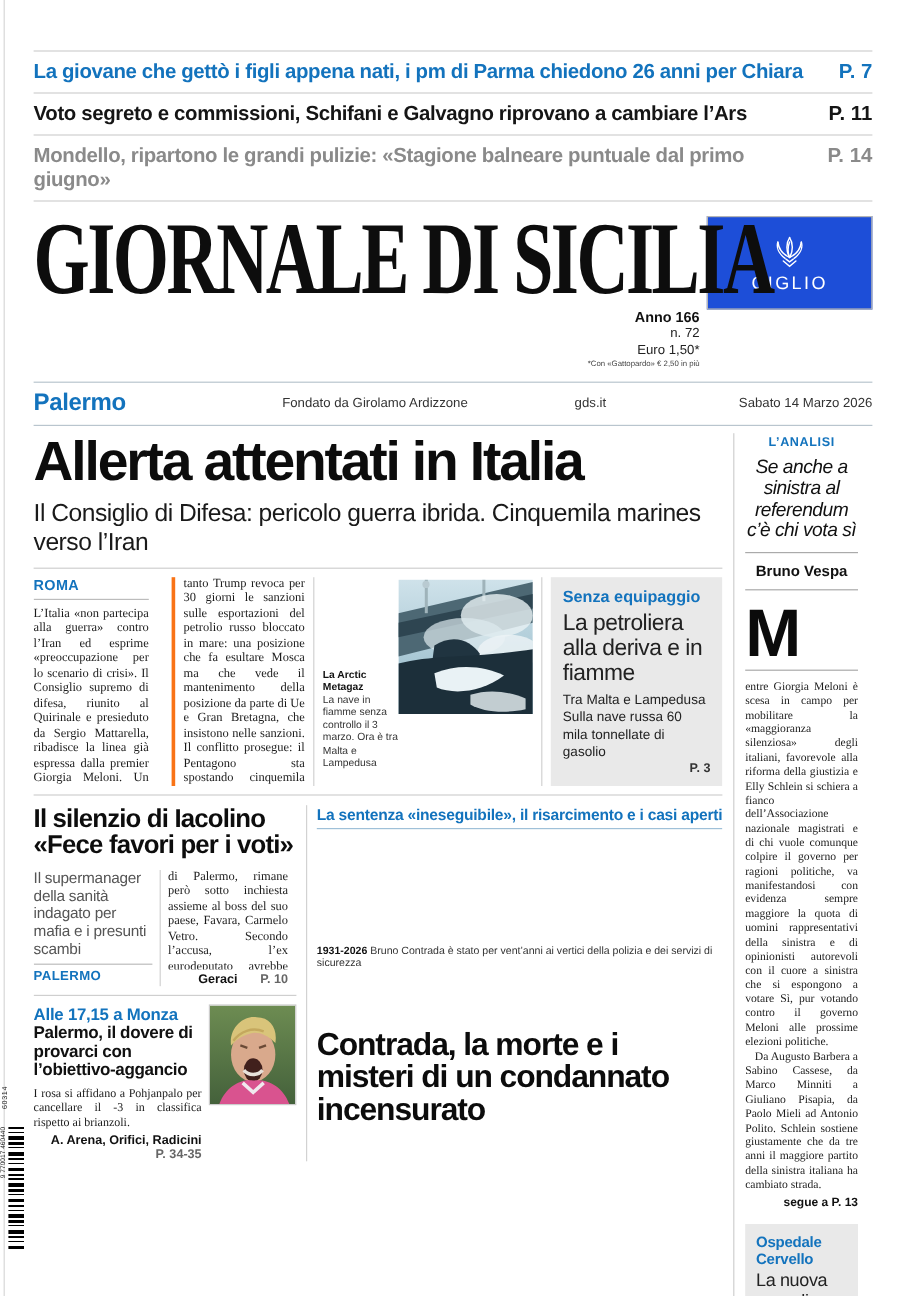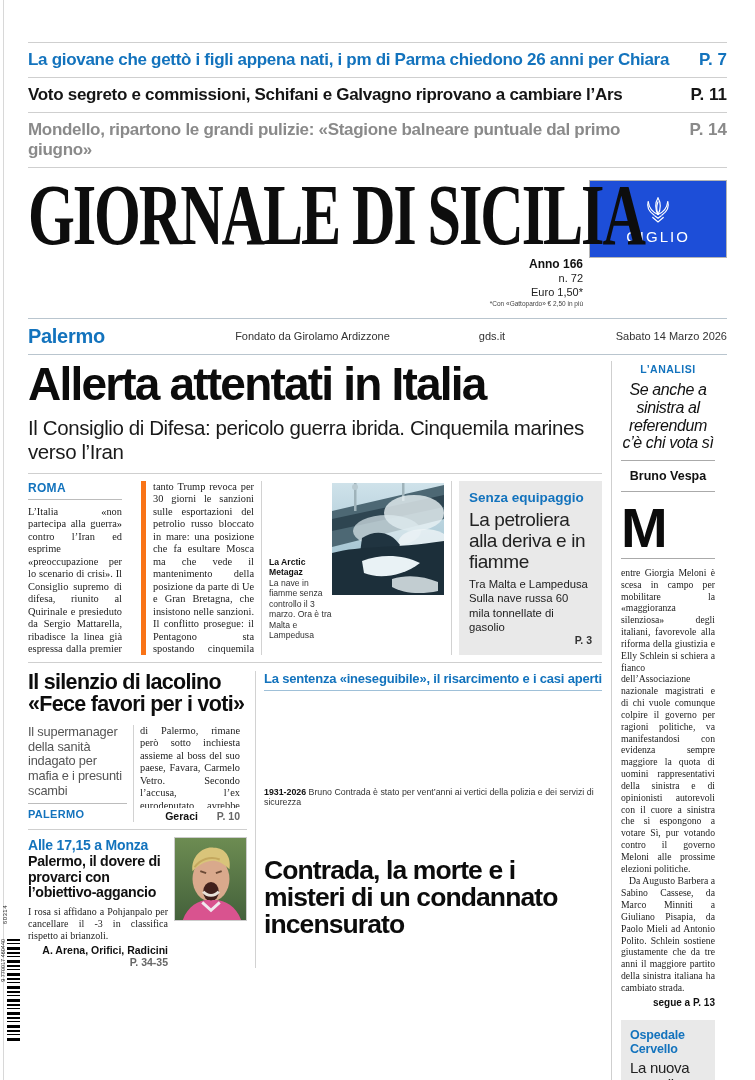--- a/index.html
+++ b/index.html
@@ -58,21 +58,21 @@
   .headline { font-size:46px; font-weight:bold; letter-spacing:-1.8px; line-height:1.0; color:#0c0c0c; }
   .subhead { font-size:20.5px; letter-spacing:-0.4px; color:#1a1a1a; margin-top:9px;
              padding-bottom:9px; border-bottom:1px solid #cfcfcf; }
 
   
   .lead-row { display:flex; height:181px; overflow:hidden; padding-top:7px; }
   .serif { font-family:"Liberation Serif", serif; font-size:10.4px; line-height:1.2;
            text-align:justify; color:#1c1c1c; }
   .kicker { color:#1373bd; font-weight:bold; font-size:12px; letter-spacing:0.3px; }
   .k-rule { border-bottom:1px solid #bcbcbc; margin:4px 0 6px; }
-  .lead-c1 { width:118px; padding-right:19px; border-right:5px solid #f97316; }
+  .lead-c1 { width:118px; padding-right:19px; border-right:3px solid #f97316; }
   .lead-c2 { width:116px; padding:0 7px; border-right:1px solid #d2d2d2; }
   .photo-block { width:190px; padding:0 7px; border-right:1px solid #d2d2d2; position:relative; }
   .ship-photo { position:absolute; top:2px; right:7px; width:112px; height:112px; }
   .photo-cap { position:absolute; left:7px; bottom:14px; width:66px; font-size:8.6px; line-height:1.22; color:#333; }
   .photo-cap b { display:block; color:#111; }
   .tanker-box { flex:1; margin-left:7px; background:#e9e9e9; padding:9px 10px; display:flex; flex-direction:column; }
   .tanker-box .box-kicker { color:#1373bd; font-weight:bold; font-size:13.5px; }
   .tanker-box .box-title { font-size:19px; line-height:1.1; color:#222; margin-top:5px; letter-spacing:-0.4px; }
   .tanker-box .box-text { font-size:11.3px; line-height:1.25; color:#222; margin-top:auto; }
   .tanker-box .box-page { text-align:right; font-weight:bold; font-size:10.5px; color:#333; }

